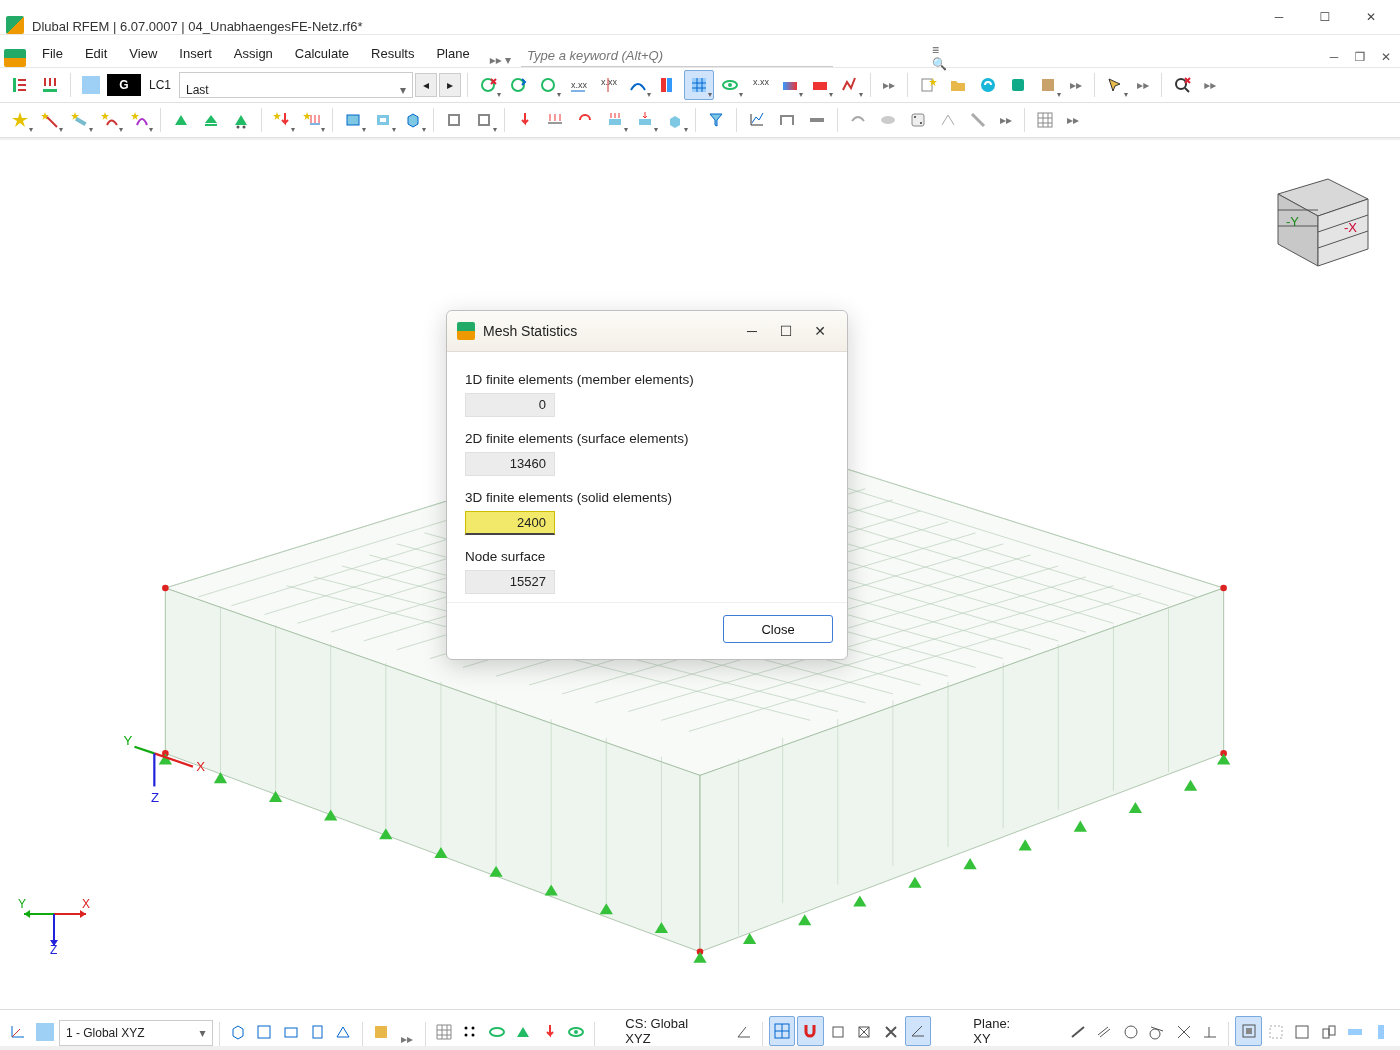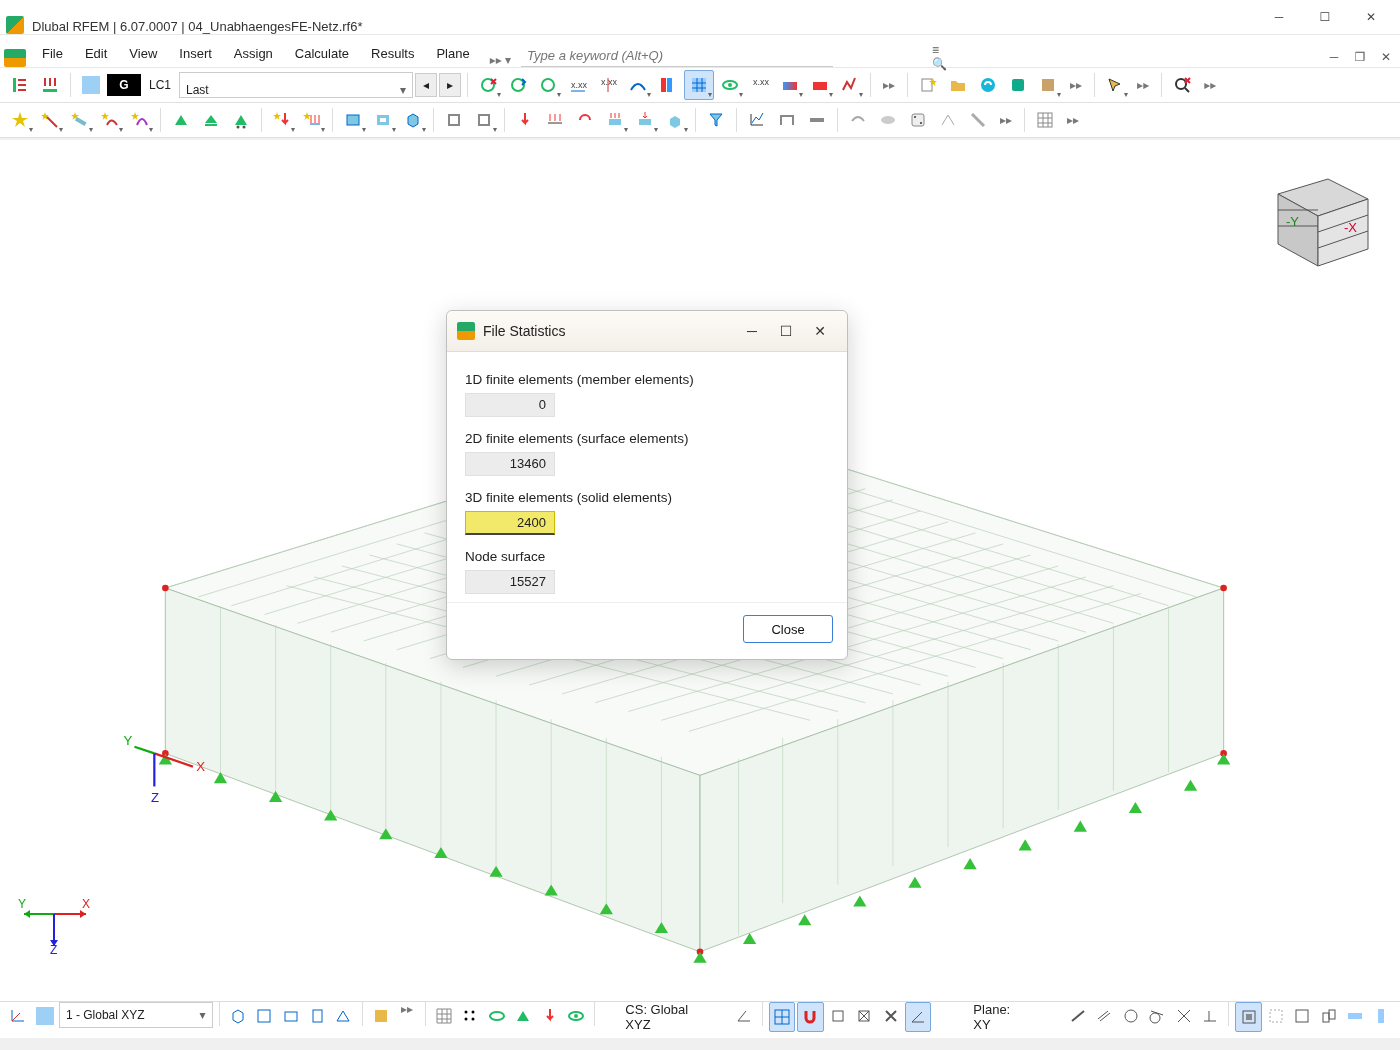--- a/index.html
+++ b/index.html
@@ -40,23 +40,23 @@
 .dlg-titlebar{height:40px;background:linear-gradient(#fdfbf7,#f3efe8);border-radius:6px 6px 0 0;display:flex;align-items:center;padding:0 10px;border-bottom:1px solid #e2ddd3}
 .dlg-titlebar .dicon{width:18px;height:18px;background:linear-gradient(#2a6 50%,#e90 50%);margin-right:8px;border-radius:2px}
 .dlg-titlebar .dtitle{font-size:14px;color:#222;flex:1}
 .dlg-titlebar .dbtn{width:34px;height:28px;display:flex;align-items:center;justify-content:center;color:#333;font-size:14px}
 .dlg-body{padding:16px 8px 8px 18px;font-size:13.5px;color:#222}
 .stat-label{margin-top:14px}
 .stat-label:first-child{margin-top:4px}
 .stat-val{width:90px;height:24px;background:#ececec;border:1px solid #e0e0e0;text-align:right;padding:3px 8px 0 0;margin-top:6px;font-size:13px;box-sizing:border-box}
 .stat-val.hl{background:#f2e96a;border:1px solid #cbbd00;border-bottom:2px solid #444}
 .dlg-foot{padding:12px 14px 16px 14px;text-align:right;border-top:1px solid #eee}
-.dlg-foot button{width:90px;height:28px;background:#fff;border:1px solid #3b7dd8;border-radius:3px;color:#111;font-size:13px}
-
-.statusbar{position:absolute;left:0;right:0;bottom:12px;height:36px;background:#fff;border-top:1px solid #ddd;display:flex;align-items:flex-start;padding:0 6px;gap:2px}
+.dlg-foot button{width:110px;height:28px;background:#fff;border:1px solid #3b7dd8;border-radius:3px;color:#111;font-size:13px}
+
+.statusbar{position:absolute;left:0;right:0;bottom:4px;height:36px;background:#fff;border-top:1px solid #ddd;display:flex;align-items:flex-end;padding:0 6px;gap:2px}
 .stsel{width:160px;height:24px;border:1px solid #ccc;display:flex;align-items:center;padding:0 6px;position:relative;background:#fff}
 .stsel::after{content:"▾";position:absolute;right:6px;color:#666}
 .statusbar .info{margin:0 24px;font-size:13px;color:#222}
 
 .ic{width:18px;height:18px}
 .star{fill:#e6c100}
 .redx{stroke:#d23;stroke-width:2}
 </style>
 </head>
 <body>
@@ -566,21 +566,21 @@
       <polygon points="70,62 120,45 120,95 70,112" fill="#e4e4e4"></polygon>
       <path d="M30 56h40M30 72h40M70 78l50-17M70 94l50-17M47 30l0 0"></path>
     </g>
     <text x="38" y="72" fill="#1a8a1a" font-size="13">-Y</text>
     <text x="96" y="78" fill="#c03" font-size="13">-X</text>
   </svg>
 
   <div class="dialog">
     <div class="dlg-titlebar">
       <div class="dicon"></div>
-      <div class="dtitle">File Statistics</div>
+      <div class="dtitle">Mesh Statistics</div>
       <div class="dbtn">─</div>
       <div class="dbtn">☐</div>
       <div class="dbtn">✕</div>
     </div>
     <div class="dlg-body">
       <div class="stat-label">1D finite elements (member elements)</div>
       <div class="stat-val">0</div>
       <div class="stat-label">2D finite elements (surface elements)</div>
       <div class="stat-val">13460</div>
       <div class="stat-label">3D finite elements (solid elements)</div>

